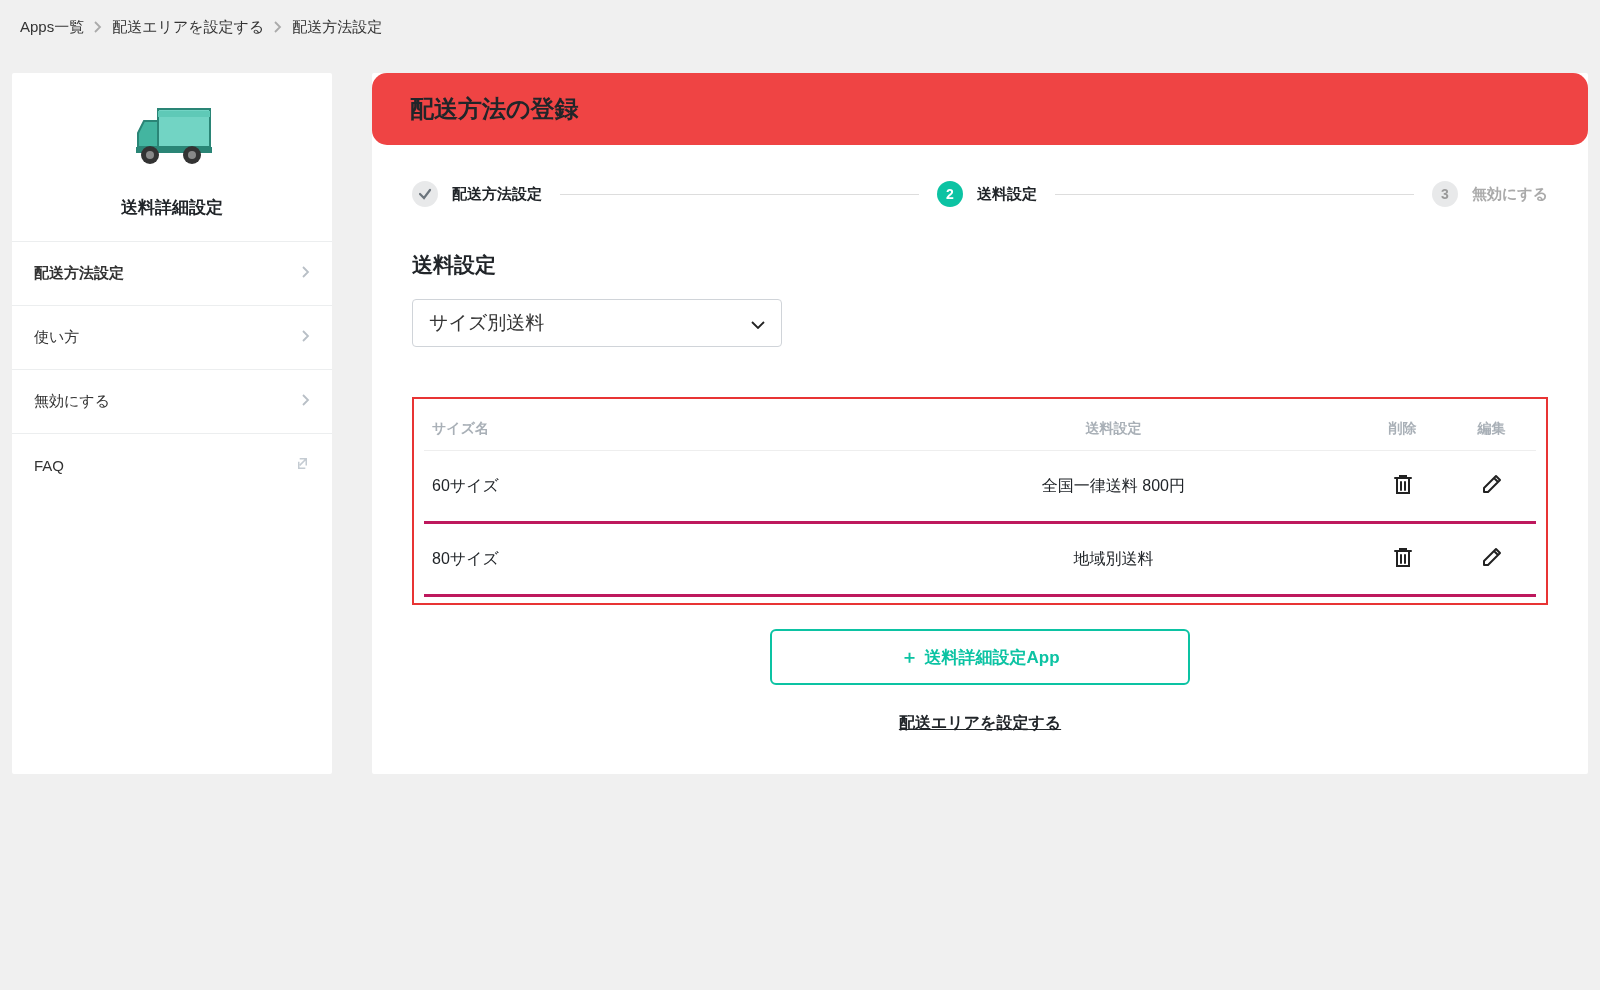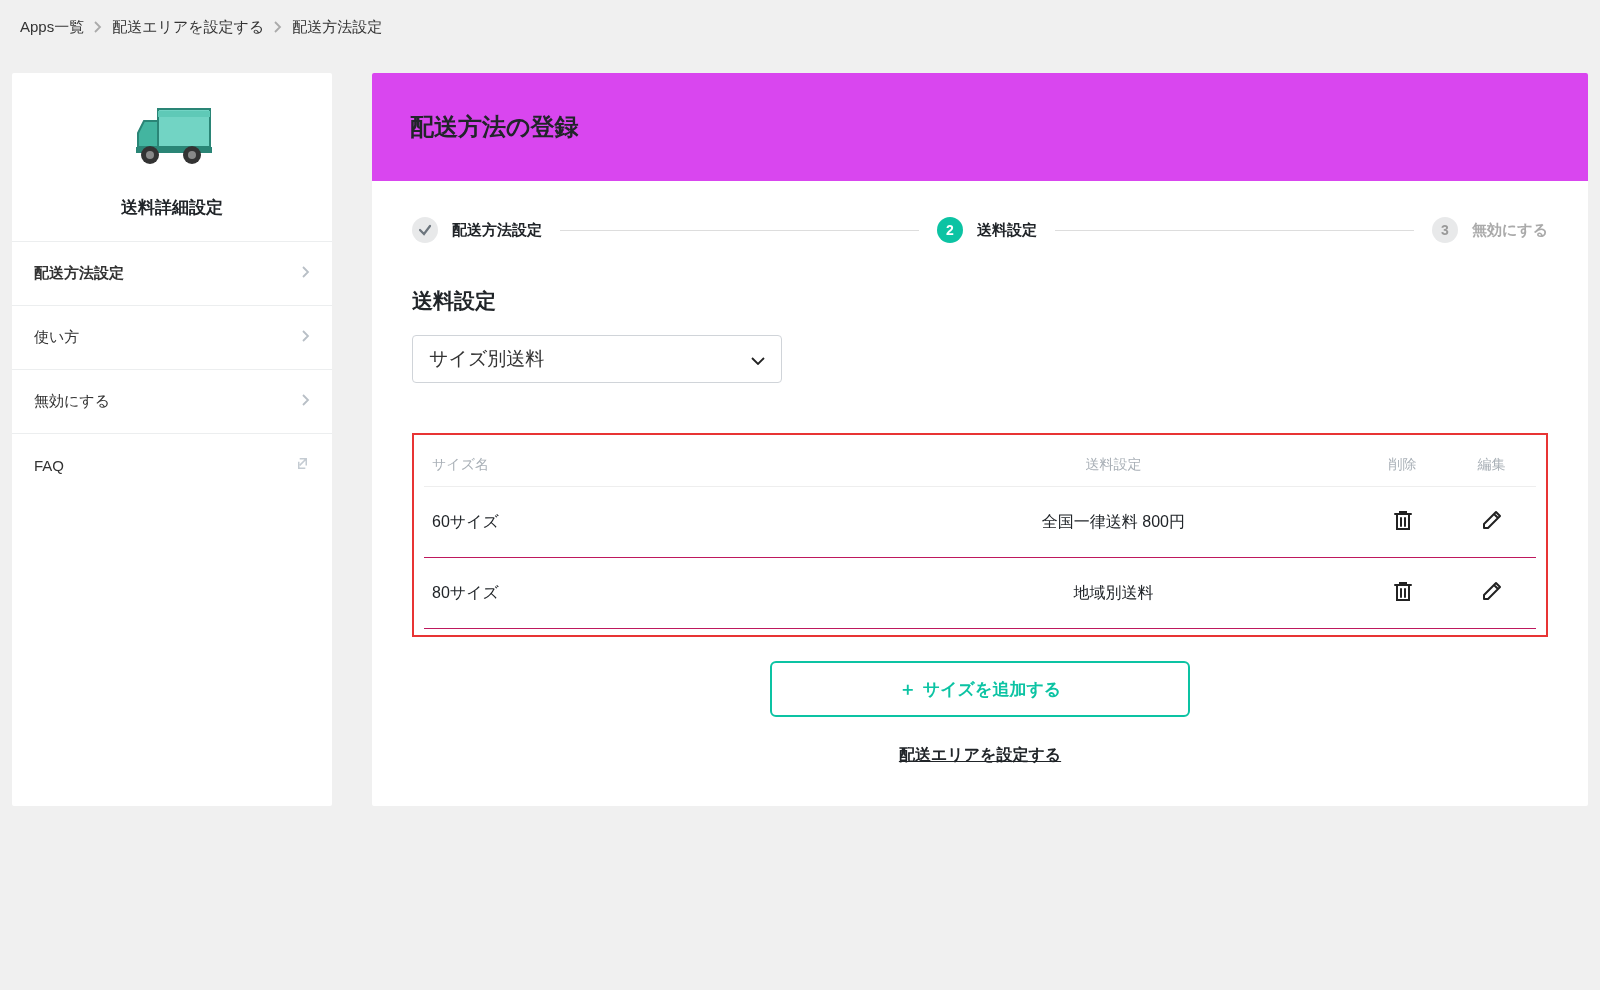--- a/index.html
+++ b/index.html
@@ -99,22 +99,23 @@
 
 
 .main {
   flex: 1;
   background: white;
   border-radius: 2px;
   overflow: hidden;
 }
 
 .main-header {
-  padding: 38px 38px;
-  background: #d946ef;
+  padding: 20px 38px;
+  background: #ef4444;
+  border-radius: 15px;
 }
 
 .main-title {
   font-size: 24px;
   font-weight: 700;
   color: #212529;
 }
 
 .main-body {
   padding: 36px 40px 40px;
@@ -224,34 +225,34 @@
 
 .size-table {
   width: 100%;
   border-collapse: collapse;
 }
 
 .size-table th {
   text-align: center;
   padding: 15px 8px 12px;
   font-size: 14px;
-  font-weight: 400;
+  font-weight: 700;
   color: #a9b0b7;
   border-bottom: 1px solid #eee;
 }
 
 .size-table th:first-child {
   text-align: left;
 }
 
 .size-table td {
   padding: 22px 8px;
   font-size: 16px;
   color: #212529;
-  border-bottom: 1px solid #be185d;
+  border-bottom: 3px solid #be185d;
 }
 
 .col-size { width: 40%; text-align: left;}
 .col-fee { width: 44%; text-align: center;}
 .col-del { width: 8%; text-align: center;}
 .col-edit { width: 8%; text-align: center;}
 
 .size-table td.col-fee { }
 .size-table td.col-del,
 .size-table td.col-edit { text-align: center;}
@@ -458,21 +459,21 @@
                       </svg>
                   </span>
                 </td>
               </tr>
             </tbody>
           </table>
         </div>
 
         <button class="add-btn">
           <span class="plus-icon">＋</span>
-          <span>サイズを追加する</span>
+          <span>送料詳細設定App</span>
         </button>
 
         <a class="area-link">配送エリアを設定する</a>
 
       </div>
     </main>
   </div>
 </div>
 
 </body></html>

